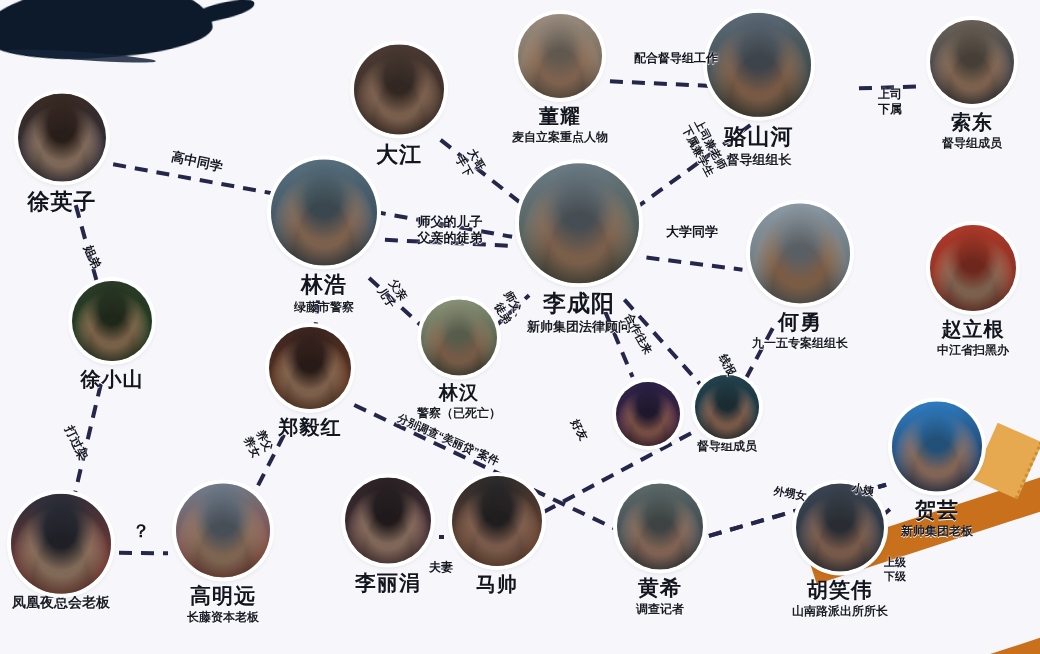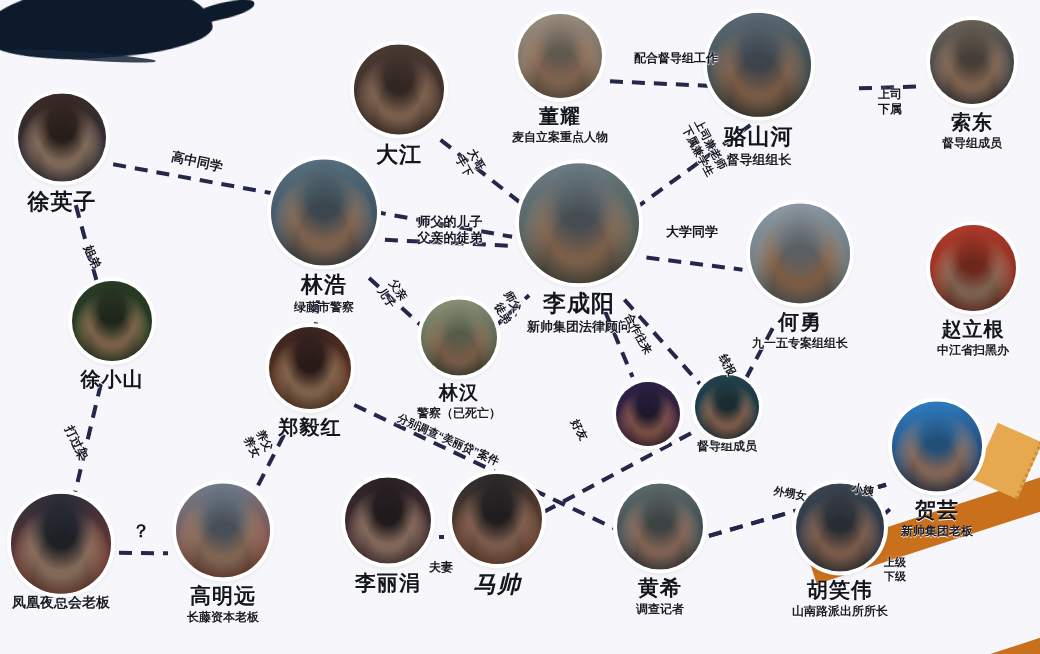--- a/index.html
+++ b/index.html
@@ -313,21 +313,21 @@
           <div class="ph" style="background:radial-gradient(ellipse at 50% 96%, rgba(0,0,0,.38) 0 40%, rgba(0,0,0,0) 70%);"></div>
         </div>
         <div class="nm" style="font-size: 21px;">李丽涓</div>
       </div>
       <div class="node" style="left: 497px; top: 537px;">
         <div class="avatar" style="width: 90px; height: 90px;">
           <div class="ph" style="background:radial-gradient(circle at 50% 60%, #c19078 0 30%, rgba(0,0,0,0) 62%),linear-gradient(170deg,#2b2a2c 0%,#7a4a2e 100%);"></div>
           <div class="ph" style="background:radial-gradient(ellipse at 50% 34%, #2b2a2c 0 22%, rgba(0,0,0,0) 46%);opacity:.95"></div>
           <div class="ph" style="background:radial-gradient(ellipse at 50% 96%, rgba(0,0,0,.38) 0 40%, rgba(0,0,0,0) 70%);"></div>
         </div>
-        <div class="nm" style="font-size: 23px; font-style: italic;">马帅</div>
+        <div class="nm" style="font-size: 20px;">马帅</div>
       </div>
     </div>
   <div id="labels">
       <div class="elab" style="left: 197px; top: 162px; font-size: 13px; transform: translate(-50%, -50%) rotate(12deg);">
         <div>高中同学</div>
       </div>
       <div class="elab" style="left: 92px; top: 257px; font-size: 12px; transform: translate(-50%, -50%) rotate(66deg);">
         <div>姐弟</div>
       </div>
       <div class="elab" style="left: 76px; top: 443px; font-size: 12px; transform: translate(-50%, -50%) rotate(64deg);">

